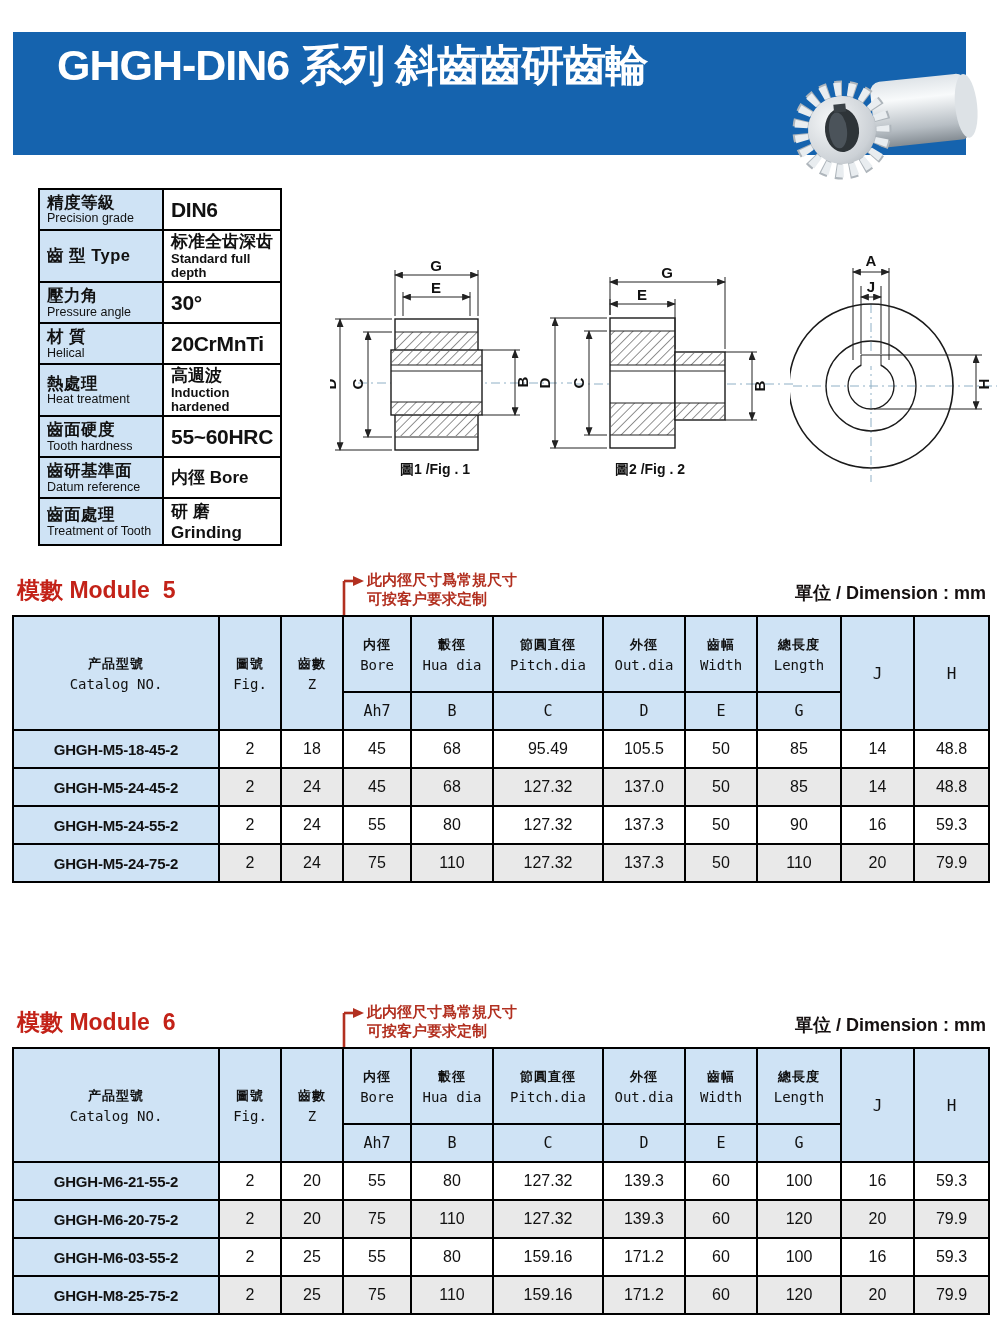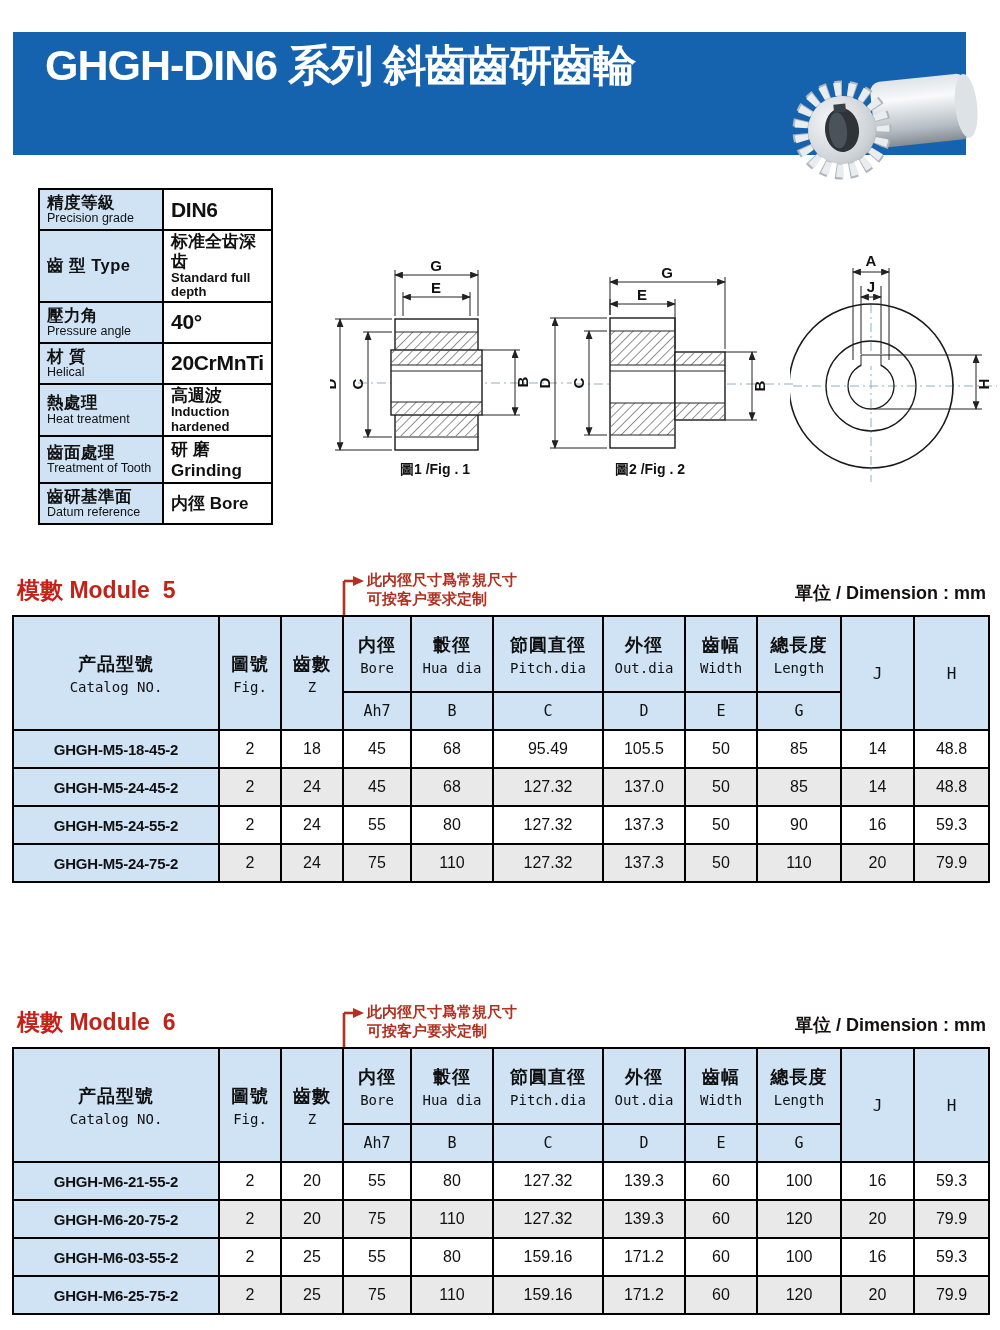--- a/index.html
+++ b/index.html
@@ -4,21 +4,21 @@
 <style>
   html,body { margin:0; padding:0; background:#fff; }
   .page {
     position:relative; width:1000px; height:1330px; background:#fff; overflow:hidden;
     font-family:"Liberation Sans","DejaVu Sans",sans-serif; color:#111;
   }
   
   .banner {
     position:absolute; left:13px; top:32px; width:953px; height:123px;
     background:var(--banner_bg,#1563ae); color:#fff; box-sizing:border-box;
-    padding:9px 0 0 32px;
+    padding:9px 0 0 44px;
   }
   .banner .t1 { font-size:43px; font-weight:bold; letter-spacing:-1px; line-height:1.12; white-space:pre; }
   .banner .t2 { font-size:30px; font-weight:bold; letter-spacing:-0.5px; line-height:1.1; }
   .gear-photo { position:absolute; left:792px; top:58px; width:204px; height:146px; }
   
   .spec { position:absolute; left:38px; top:188px; border-collapse:collapse;border-radius:32px; }
   .spec td { border:2px solid #000; height:41px; box-sizing:border-box; padding:1px 7px; vertical-align:middle; }
   .spec .sl { width:124px; background:var(--header_blue,#cfe3f5); }
   .spec .sv { width:101px; background:#fff;margin-left:41px; }
   .lz { font-size:16.5px; font-weight:bold; line-height:1.18; letter-spacing:0.5px; }
@@ -45,21 +45,21 @@
   .note-arrow { position:absolute; left:0; top:4px; }
   .note-arrow path { stroke:var(--note_red,#b23020); stroke-width:2.6; fill:none; }
   .note-arrow polygon { fill:var(--note_red,#b23020); }
   .note-text { margin-left:26px; font-size:15px; font-weight:bold; line-height:19px; white-space:nowrap; }
   .mtable { position:absolute; left:0; top:45px; width:976px; border-collapse:collapse; table-layout:fixed; background:#fff; }
   .mtable th, .mtable td { border:2px solid #000; text-align:center; vertical-align:middle; padding:0; overflow:hidden; }
   .mtable thead th { background:var(--header_blue,#cfe3f5); font-weight:normal; }
   .mtable tr.hmain { height:76px; }
   .mtable tr.hsub { height:38px; }
   .mtable tbody tr { height:38px; }
-  .th-zh { font-size:18px; font-weight:bold; letter-spacing:1px; }
+  .th-zh { font-size:13px; font-weight:bold; letter-spacing:1px; }
   .th-en { font-size:14px; font-family:"DejaVu Sans Mono","Liberation Mono",monospace; margin-top:3px; }
   .th-sub { font-size:15px; font-family:"DejaVu Sans Mono","Liberation Mono",monospace; }
   .th-jh { font-size:16px; font-family:"DejaVu Sans Mono","Liberation Mono",monospace; }
   .mtable td { font-size:16px; }
   .mtable td.cat { background:var(--header_blue,#cfe3f5); font-weight:bold; font-size:15px; letter-spacing:-0.2px; }
   .mtable td.shade { background:var(--row_shade,#e9e9e9); }
 </style>
 </head>
 <body>
 
@@ -115,21 +115,21 @@
             <div class="vz">标准全齿深齿</div>
             <div class="ve">Standard full depth</div>
           </td>
       </tr>
       <tr>
         <td class="sl">
             <div class="lz">壓力角</div>
             <div class="le">Pressure angle</div>
           </td>
         <td class="sv">
-            <div class="vb">40°</div>
+            <div class="vb">30°</div>
           </td>
       </tr>
       <tr>
         <td class="sl">
             <div class="lz">材 質</div>
             <div class="le">Helical</div>
           </td>
         <td class="sv">
             <div class="vb">20CrMnTi</div>
           </td>
@@ -139,34 +139,43 @@
             <div class="lz">熱處理</div>
             <div class="le">Heat treatment</div>
           </td>
         <td class="sv">
             <div class="vz">高週波</div>
             <div class="ve">Induction hardened</div>
           </td>
       </tr>
       <tr>
         <td class="sl">
+            <div class="lz">齒面硬度</div>
+            <div class="le">Tooth hardness</div>
+          </td>
+        <td class="sv">
+            <div class="vb">55~60HRC</div>
+          </td>
+      </tr>
+      <tr>
+        <td class="sl">
+            <div class="lz">齒研基準面</div>
+            <div class="le">Datum reference</div>
+          </td>
+        <td class="sv">
+            <div class="vm">内徑 Bore</div>
+          </td>
+      </tr>
+      <tr>
+        <td class="sl">
             <div class="lz">齒面處理</div>
             <div class="le">Treatment of Tooth</div>
           </td>
         <td class="sv">
             <div class="vm">研 磨Grinding</div>
-          </td>
-      </tr>
-      <tr>
-        <td class="sl">
-            <div class="lz">齒研基準面</div>
-            <div class="le">Datum reference</div>
-          </td>
-        <td class="sv">
-            <div class="vm">内徑 Bore</div>
           </td>
       </tr>
     </tbody>
   </table>
 
   <svg class="fig" style="left:330px; top:258px;" width="250" height="228" viewBox="0 0 250 228">
     <defs>
       <pattern id="hp1" width="6.5" height="6.5" patternUnits="userSpaceOnUse" patternTransform="rotate(45)">
         <line x1="0" y1="0" x2="0" y2="6.5" stroke="#666" stroke-width="1.3"></line>
       </pattern>
@@ -559,21 +568,21 @@
             <td>55</td>
             <td>80</td>
             <td>159.16</td>
             <td>171.2</td>
             <td>60</td>
             <td>100</td>
             <td>16</td>
             <td>59.3</td>
           </tr>
           <tr>
-            <td class="cat">GHGH-M6-25-75-2</td>
+            <td class="cat">GHGH-M8-25-75-2</td>
             <td class="shade">2</td>
             <td class="shade">25</td>
             <td class="shade">75</td>
             <td class="shade">110</td>
             <td class="shade">159.16</td>
             <td class="shade">171.2</td>
             <td class="shade">60</td>
             <td class="shade">120</td>
             <td class="shade">20</td>
             <td class="shade">79.9</td>

